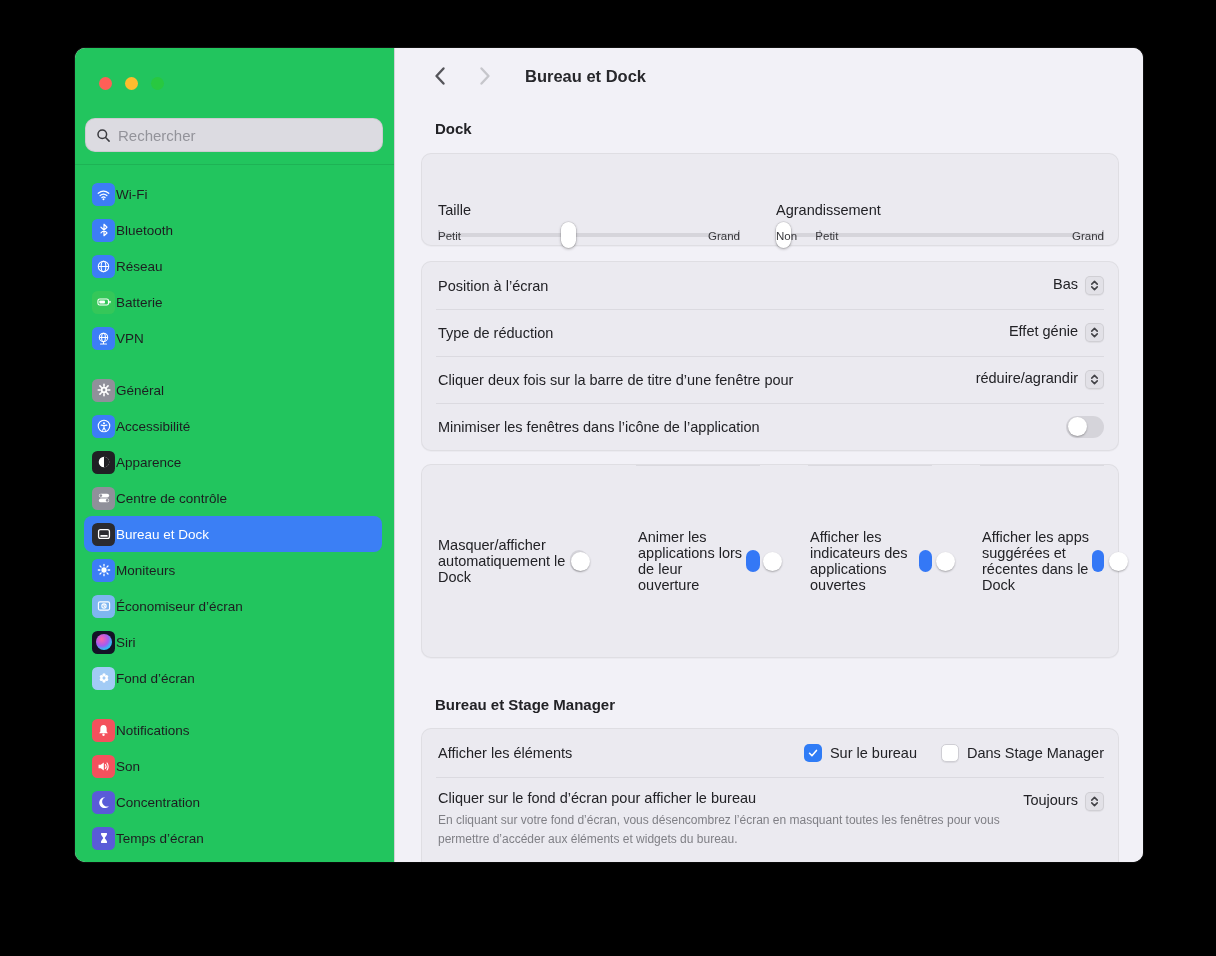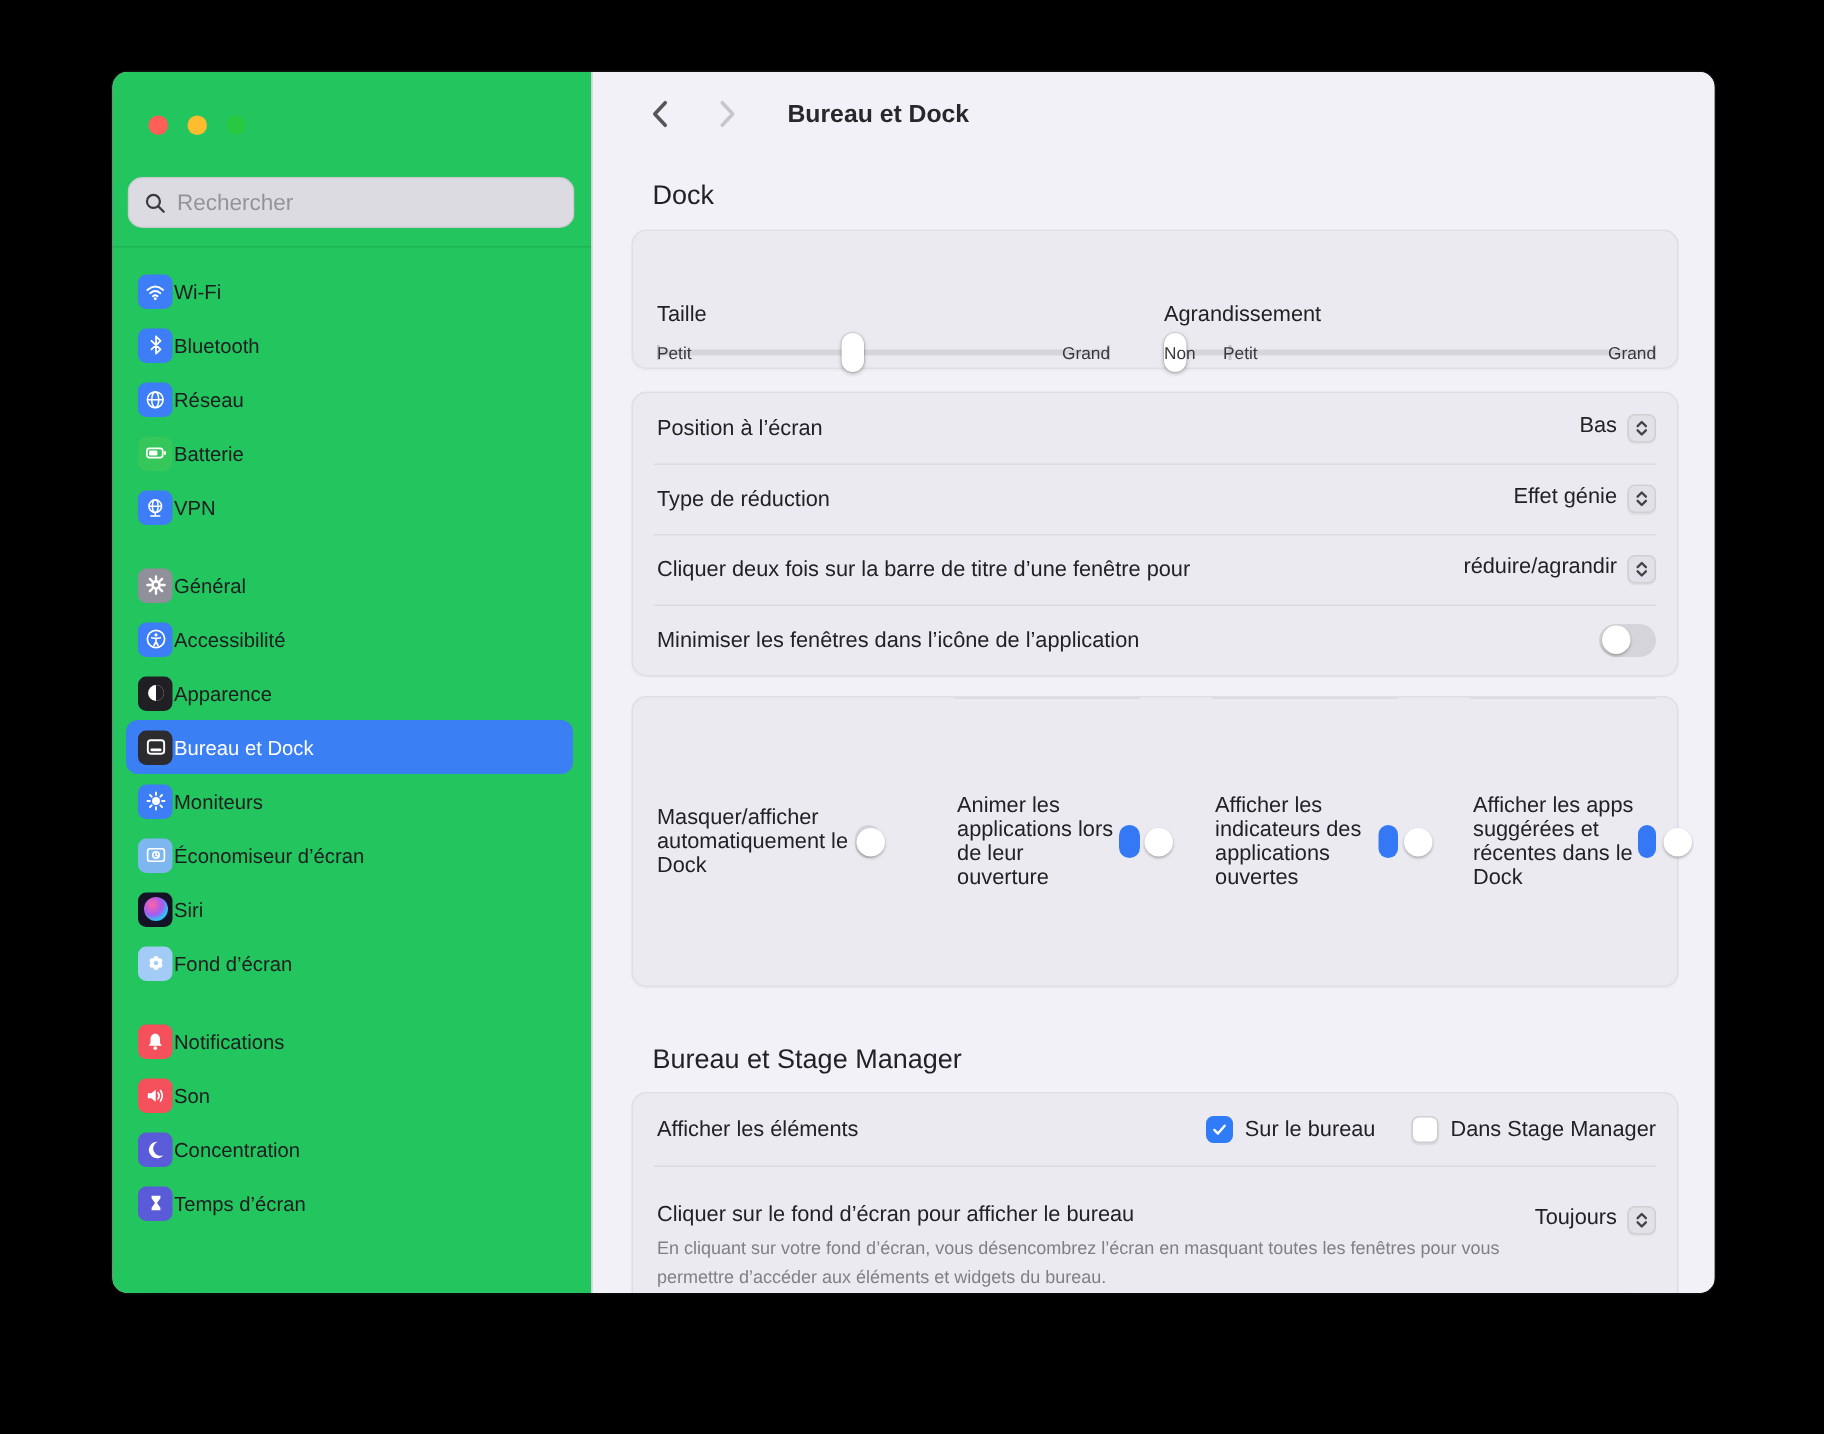--- a/index.html
+++ b/index.html
@@ -42,21 +42,21 @@
     background:radial-gradient(circle at 35% 32%, #ff62a5, #a45bf2 45%, #2bc5f4 72%, #0b57d0); }
 
   
   .content { position:relative; flex:1; background:#f2f1f7; }
   .hdr { position:absolute; top:0; left:0; right:0; height:56px; display:flex;
     align-items:center; padding-left:34px; }
   .nav-chev { width:20px; height:22px; display:flex; align-items:center; justify-content:center; }
   .nav-chev.fwd { margin-left:26px; }
   .page-title { margin-left:30px; font-size:16.5px; font-weight:700; color:#28282c; }
 
-  .sec-label { position:absolute; left:40px; font-size:18px; font-weight:400; color:#222226; }
+  .sec-label { position:absolute; left:40px; font-size:15px; font-weight:700; color:#222226; }
 
   .card { position:absolute; left:26px; right:24px; background:#ebeaf0;
     border:1px solid rgba(0,0,0,.05); border-radius:10px;
     box-shadow:0 1px 1px rgba(0,0,0,.03); }
 
   
   .card.sliders { top:105px; height:93px; display:flex; gap:36px; padding:12px 14px 10px 16px; }
   .slider-col { display:flex; flex-direction:column; }
   .slider-col.left { width:302px; flex-shrink:0; }
   .slider-col.right { flex:1; }
@@ -96,21 +96,21 @@
   .sec-label.stage { top:648px; }
   .card.grp4 { top:680px; height:172px; display:flex; flex-direction:column; }
   .row.cbrow { flex:0 0 48px; }
   .cb-group { display:flex; align-items:center; gap:24px; }
   .cb-wrap { display:flex; align-items:center; gap:8px; }
   .checkbox { width:18px; height:18px; border-radius:5px; display:flex; align-items:center; justify-content:center; }
   .checkbox.checked { background:#2f7cf6; }
   .checkbox.unchecked { background:#fff; border:1px solid #cfced4; box-shadow:0 1px 1px rgba(0,0,0,.08); }
   .cb-label { font-size:14.5px; color:#222226; }
 
-  .row.tall { flex:1; align-items:flex-start; padding-top:25px; }
+  .row.tall { flex:1; align-items:flex-start; padding-top:13px; }
   .row2-left { max-width:585px; }
   .row2-label { font-size:14.5px; color:#222226; margin-bottom:5px; }
   .row2-desc { font-size:12px; line-height:1.55; color:#7f7f85; }
 
   svg { display:block; }
 </style>
 </head>
 <body>
 
 <div class="window">
@@ -212,20 +212,31 @@
           <span class="side-label">Accessibilité</span>
         </div>
         <div class="side-item">
           <span class="app-icon bg-black">
             <svg width="16" height="16" viewBox="0 0 20 20">
                 <circle cx="10" cy="10" r="6.6" fill="#fff"></circle>
                 <path d="M10 3.4 A6.6 6.6 0 0 1 10 16.6 Z" fill="#202024"></path>
               </svg>
           </span>
           <span class="side-label">Apparence</span>
+        </div>
+        <div class="side-item">
+          <span class="app-icon bg-gray">
+            <svg width="16" height="16" viewBox="0 0 20 20">
+                <rect x="3.6" y="4.6" width="12.8" height="4.8" rx="2.4" fill="#fff"></rect>
+                <circle cx="6" cy="7" r="1.7" fill="#90909a"></circle>
+                <rect x="3.6" y="10.6" width="12.8" height="4.8" rx="2.4" fill="#fff"></rect>
+                <circle cx="14" cy="13" r="1.7" fill="#90909a"></circle>
+              </svg>
+          </span>
+          <span class="side-label">Centre de contrôle</span>
         </div>
         <div class="side-item selected">
           <span class="app-icon bg-dark">
             <svg width="16" height="16" viewBox="0 0 20 20" fill="none">
                 <rect x="3.2" y="4.4" width="13.6" height="11.2" rx="2.4" stroke="#fff" stroke-width="1.6"></rect>
                 <rect x="5.4" y="11.2" width="9.2" height="2.3" rx="0.8" fill="#fff"></rect>
               </svg>
           </span>
           <span class="side-label">Bureau et Dock</span>
         </div>

